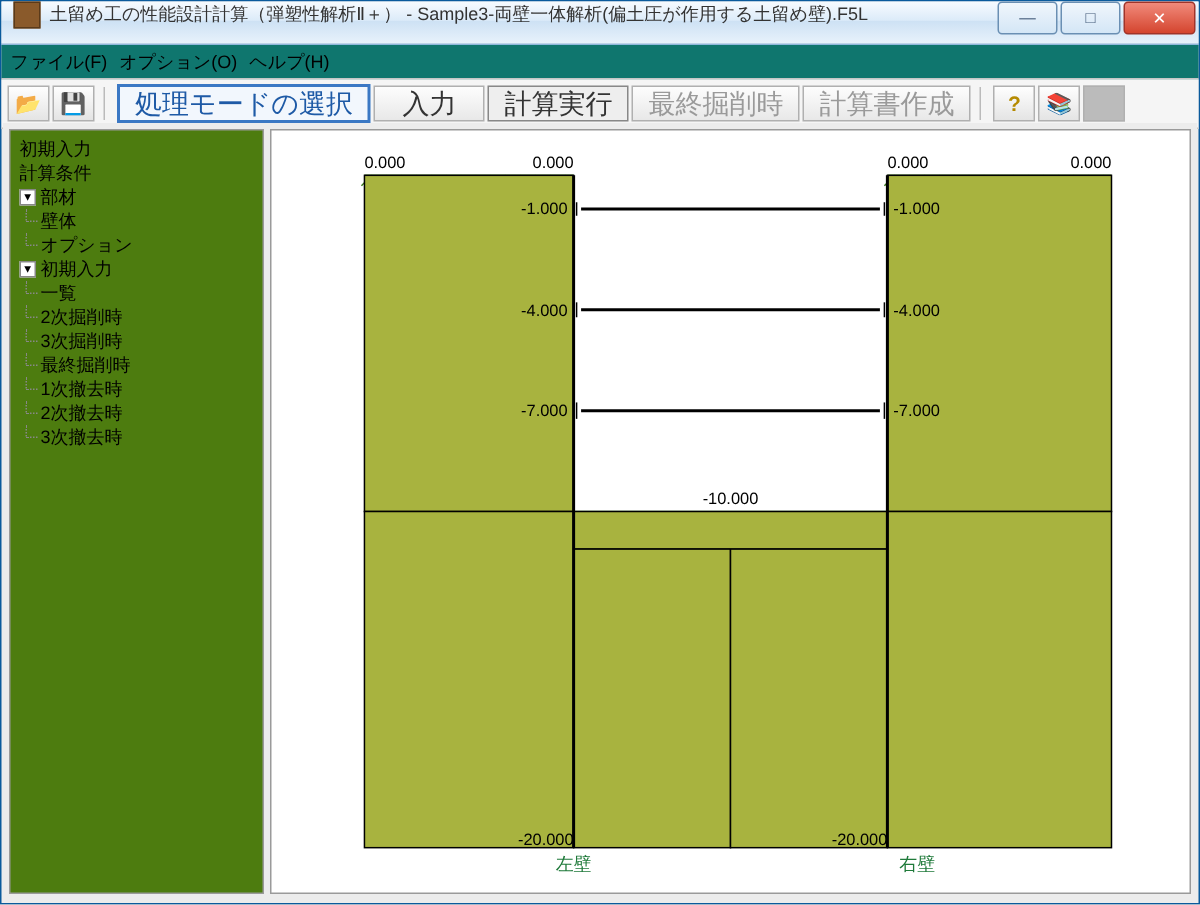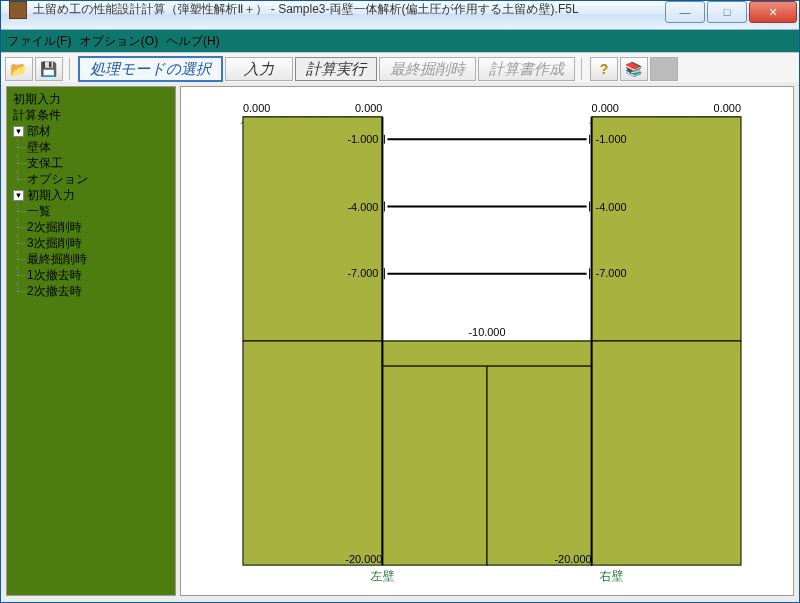--- a/index.html
+++ b/index.html
@@ -11,21 +11,21 @@
   .winbtns{display:flex;gap:2px;}
   .winbtn{width:38px;height:20px;border:1px solid #6a8fb3;background:linear-gradient(#f0f6fc,#d4e6f6);border-radius:3px;display:flex;align-items:center;justify-content:center;font-size:11px;color:#435a78;}
   .winbtn.close{background:linear-gradient(#f18a7b,#d4452f);color:#fff;width:46px;border-color:#a0342a;}
   
   .menubar{height:22px;background:#0f766e;border-bottom:1px solid #c6c6c6;display:flex;align-items:center;padding:0 6px;gap:8px;}
   .menuitem{}
   
   .toolbar{height:28px;background:#f5f5f5;border-bottom:1px solid #c6c6c6;display:flex;align-items:center;padding:2px 4px;gap:2px;}
   .tbtn{height:22px;min-width:22px;border:1px solid #b0b0b0;background:linear-gradient(#fefefe,#e4e4e4);display:flex;align-items:center;justify-content:center;padding:0 2px;color:#333;}
   .sep{width:2px;height:22px;border-left:1px solid #bbb;margin:0 4px;}
-  .modebtn{height:22px;border:1px solid #b0b0b0;background:linear-gradient(#fdfdfd,#e8e8e8);padding:0 10px;display:flex;align-items:center;font-size:15px;color:#333;font-style:italic;}
+  .modebtn{height:22px;border:1px solid #b0b0b0;background:linear-gradient(#fdfdfd,#e8e8e8);padding:0 10px;display:flex;align-items:center;font-size:18px;color:#333;}
   .modebtn.active{border:2px solid #3b78c4;color:#1e5aa6;background:#f2f7fd;}
   .modebtn.sel{border:1px solid #888;background:#eee;}
   .modebtn.disabled{color:#9a9a9a;}
   .tbtn .gl{font-size:14px;line-height:1;}
   
   .client{position:absolute;left:1px;right:1px;top:81px;bottom:2px;display:flex;background:#ececec;}
   .tree{width:170px;border:1px solid #9a9a9a;background:#4d7c0f;margin:4px 2px 4px 4px;box-sizing:border-box;overflow:auto;padding:4px 2px;}
   .tree ul{list-style:none;margin:0;padding:0 0 0 14px;}
   .tree>ul{padding-left:4px;}
   .tree li{position:relative;line-height:16px;white-space:nowrap;color:#000;}
@@ -91,32 +91,32 @@
 
   <div class="client">
 
     <div class="tree">
       <ul>
         <li>初期入力</li>
         <li>計算条件</li>
         <li><span class="exp">▾</span><span>部材</span>
           <ul>
             <li>壁体</li>
-            <li>支保工</li>
             <li>オプション</li>
           </ul>
         </li>
         <li><span class="exp">▾</span><span>初期入力</span>
           <ul>
             <li>一覧</li>
             <li>2次掘削時</li>
             <li>3次掘削時</li>
             <li>最終掘削時</li>
             <li>1次撤去時</li>
             <li>2次撤去時</li>
+            <li>3次撤去時</li>
           </ul>
         </li>
       </ul>
     </div>
 
     <div class="canvas">
       <svg viewBox="0 0 610 510" width="100%" height="100%">
 
         <g class="ground">
           <line x1="60" y1="30" x2="200" y2="30"></line>

